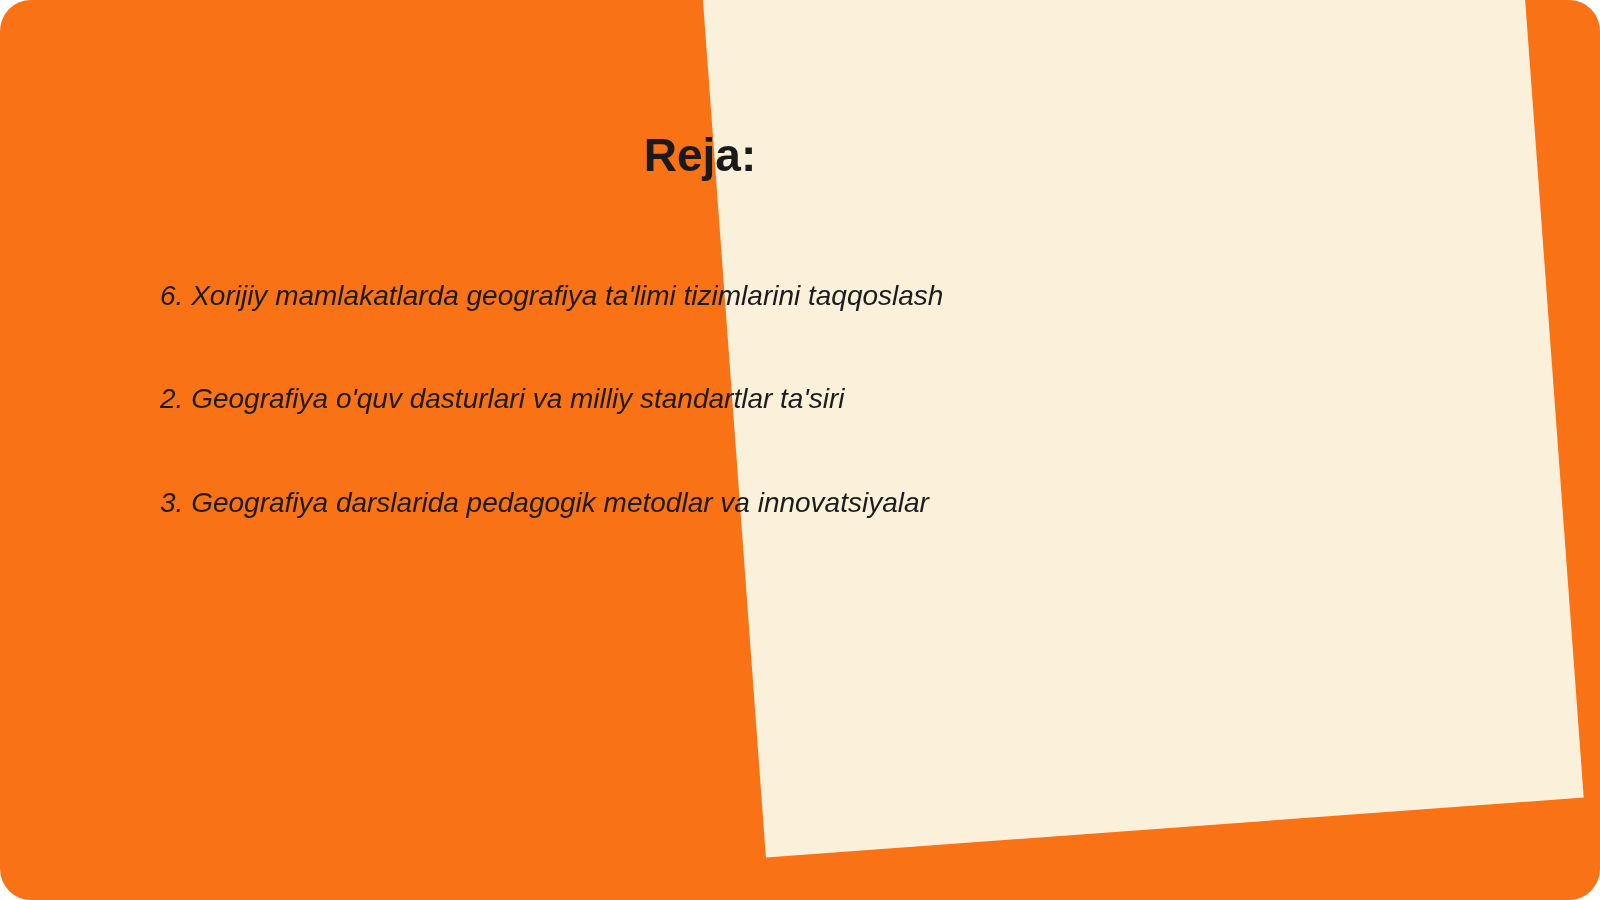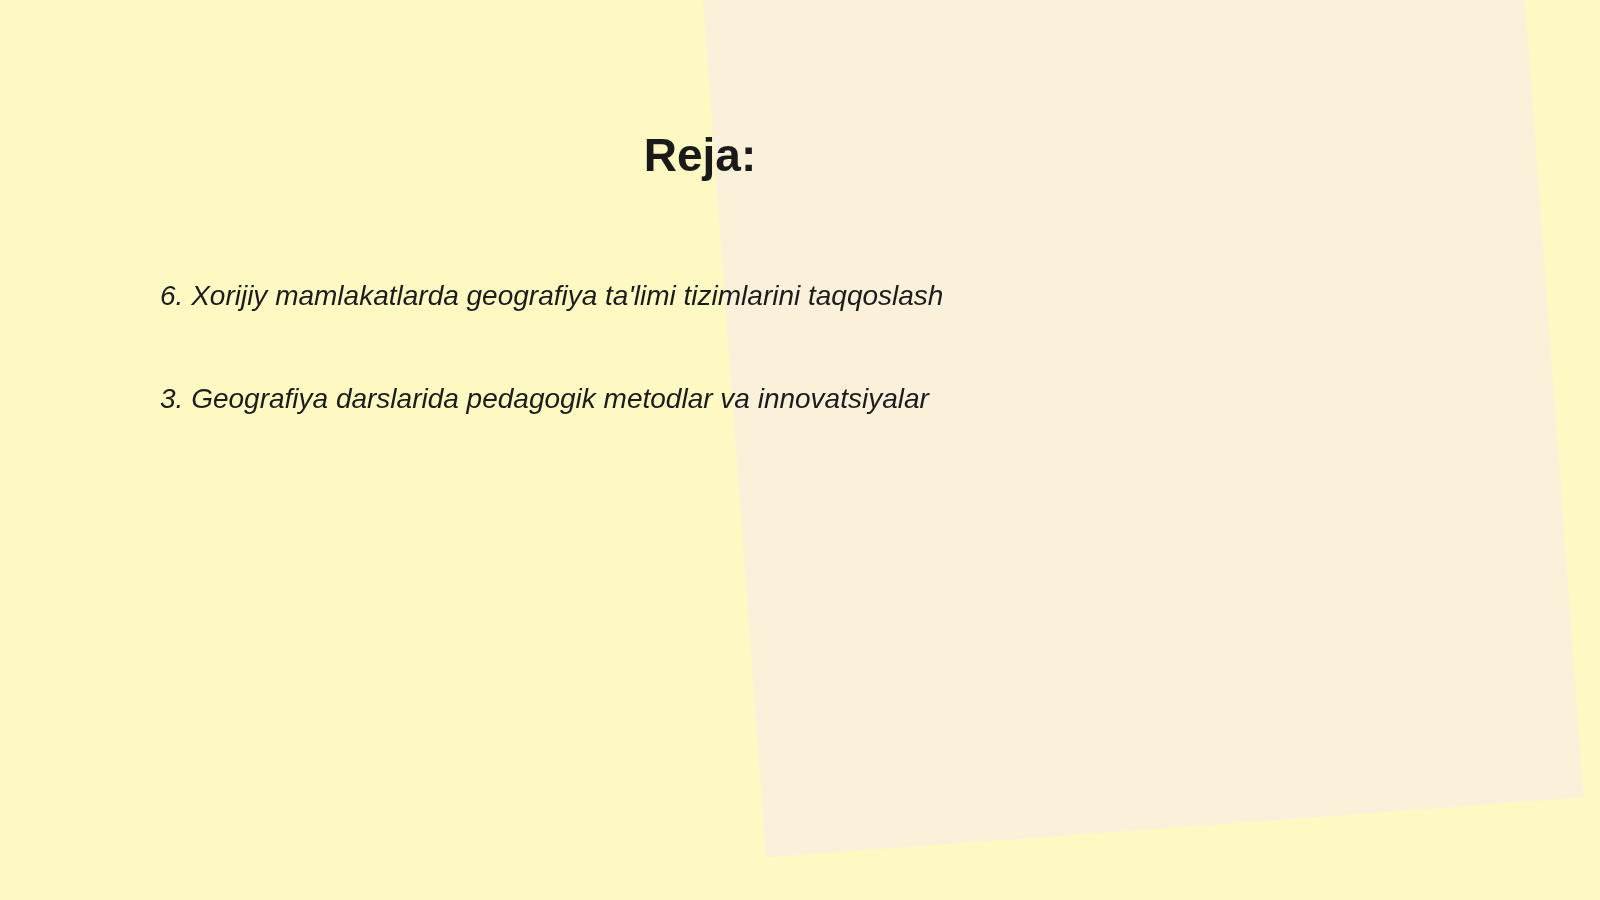--- a/index.html
+++ b/index.html
@@ -9,22 +9,23 @@
     height: 900px;
     background: #ffffff;
     font-family: "Liberation Sans", sans-serif;
     overflow: hidden;
   }
 
   .slide {
     position: relative;
     width: 1600px;
     height: 900px;
-    background: #fef9c3;
+    background: #f97316;
     overflow: hidden;
+    border-radius: 31px;
   }
 
   
   .paper-shape {
     position: absolute;
     top: -40px;
     left: 700px;
     width: 820px;
     height: 900px;
     background: #fbf0d9;
@@ -79,17 +80,18 @@
 <div class="slide">
 
   <div class="paper-shape"></div>
 
   <div class="content">
 
     <div class="slide-title">Reja:</div>
 
     <div class="plan-list">
       <div class="plan-item">6. Xorijiy mamlakatlarda geografiya ta'limi tizimlarini taqqoslash</div>
+      <div class="plan-item">2. Geografiya o'quv dasturlari va milliy standartlar ta'siri</div>
       <div class="plan-item">3. Geografiya darslarida pedagogik metodlar va innovatsiyalar</div>
     </div>
 
   </div>
 </div>
 
 </body></html>

